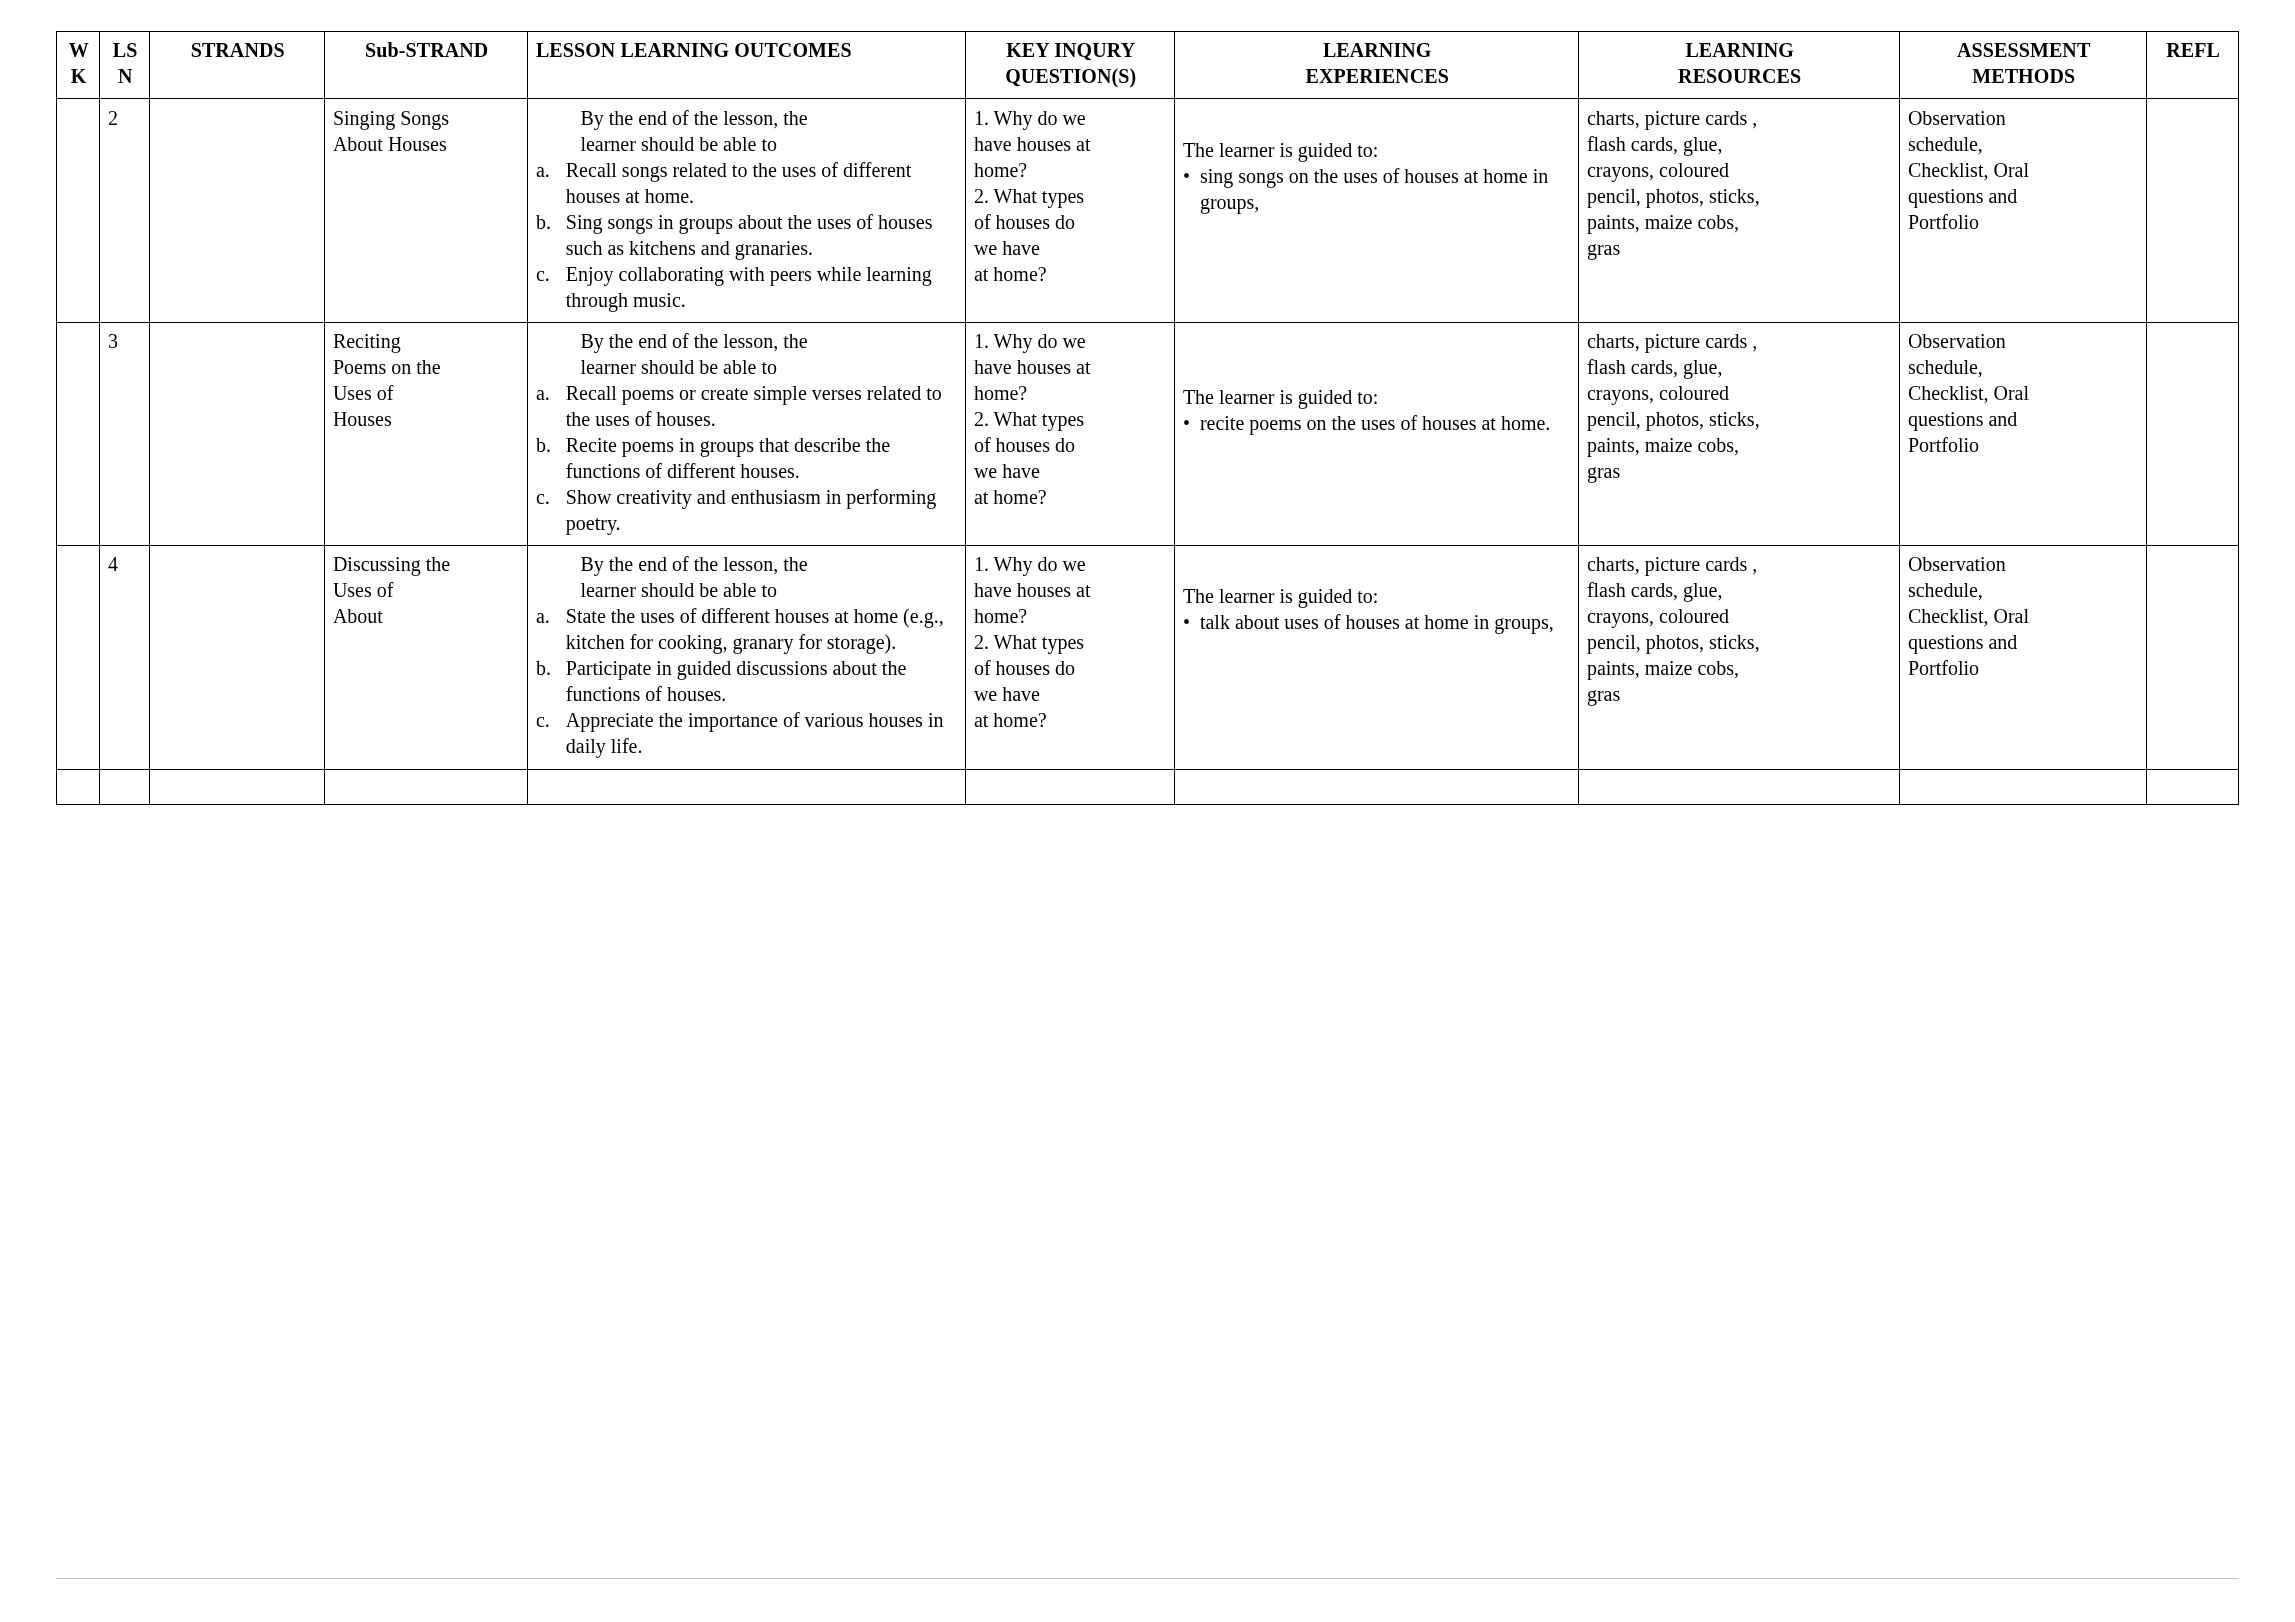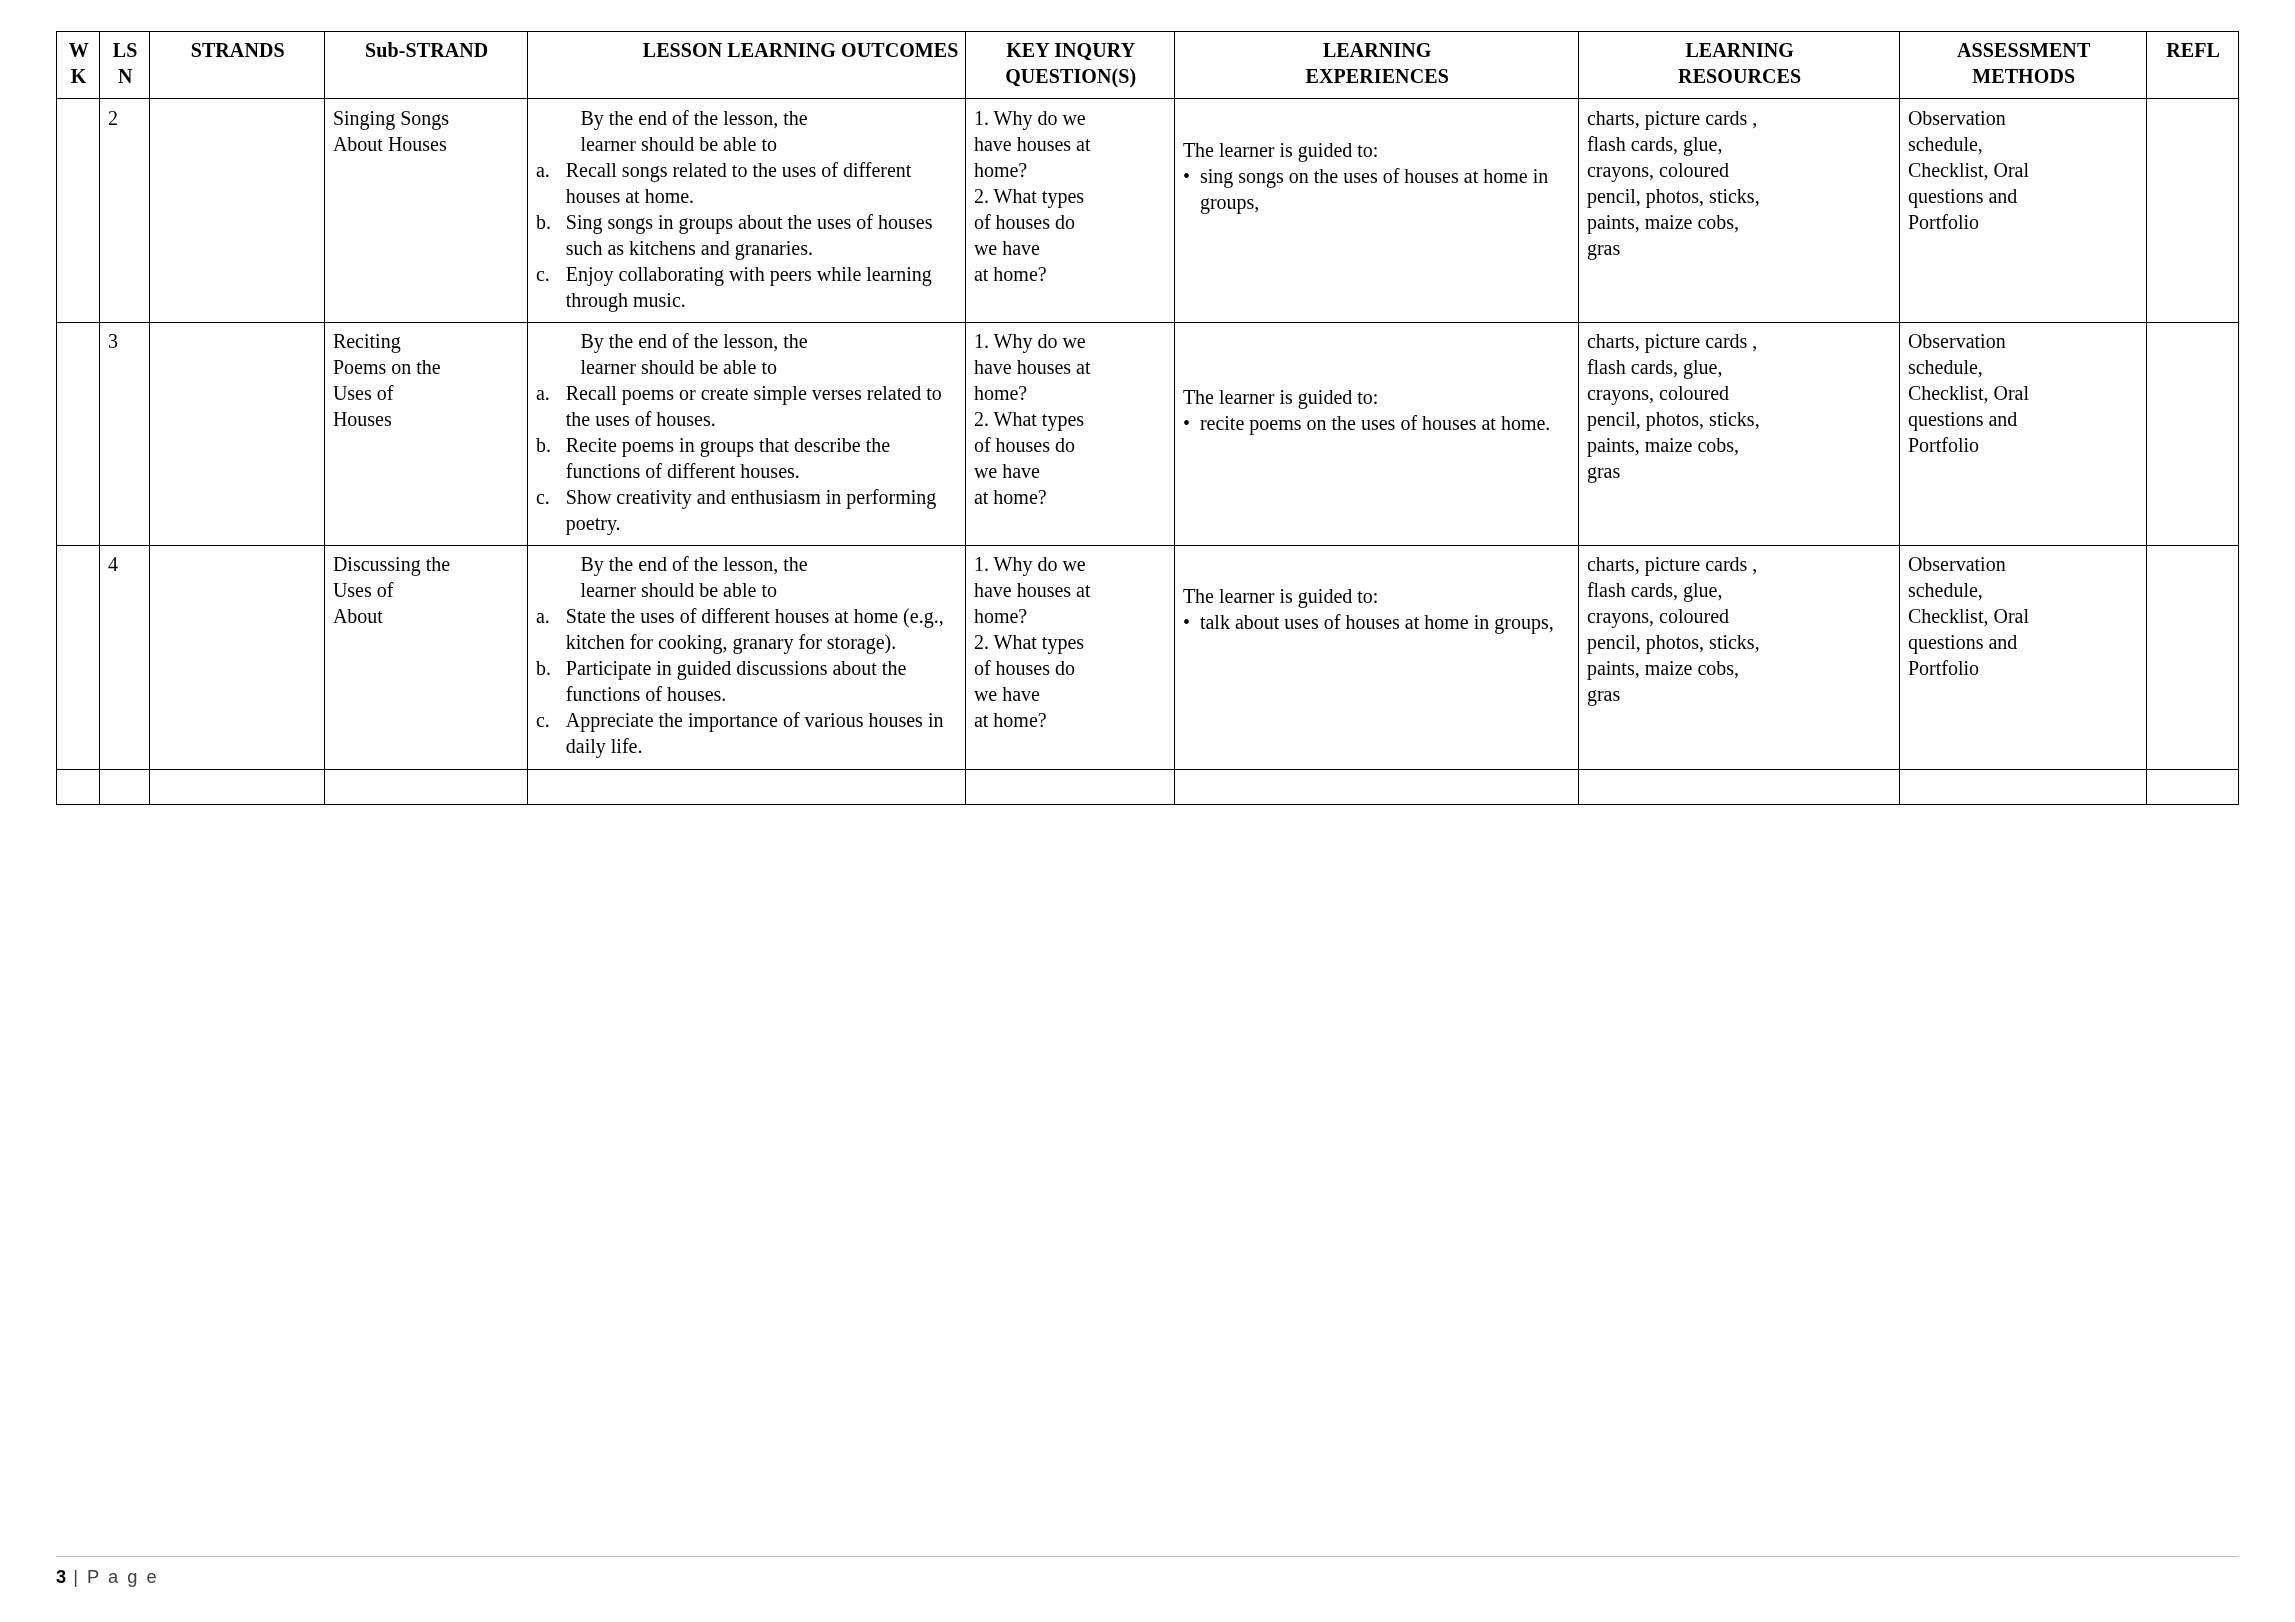--- a/index.html
+++ b/index.html
@@ -170,21 +170,21 @@
         <col class="c-refl">
     </colgroup>
     <thead>
       <tr>
         <th class="hdr-two-line">W
 K</th>
         <th class="hdr-small" style="white-space:pre-line;">LS
 N</th>
         <th class="hdr-big">STRANDS</th>
         <th class="hdr-mid">Sub-STRAND</th>
-        <th class="hdr-mid" style="text-align:right;">LESSON LEARNING OUTCOMES</th>
+        <th class="hdr-mid" style="text-align:left;">LESSON LEARNING OUTCOMES</th>
         <th class="hdr-two-line">KEY INQURY
 QUESTION(S)</th>
         <th class="hdr-two-line">LEARNING
 EXPERIENCES</th>
         <th class="hdr-two-line">LEARNING
 RESOURCES</th>
         <th class="hdr-two-line">ASSESSMENT
 METHODS</th>
         <th class="hdr-mid">REFL</th>
       </tr>
@@ -367,21 +367,16 @@
         <td></td>
         <td></td>
         <td></td>
       </tr>
 
     </tbody>
   </table>
 
   <div class="footer">
     <div class="footer-rule"></div>
-    <div class="footer-text">
-      <b>3</b>
-      <span>|</span>
-      <span>P a g e</span>
-    </div>
   </div>
 
 </div>
 
 
 </body></html>

